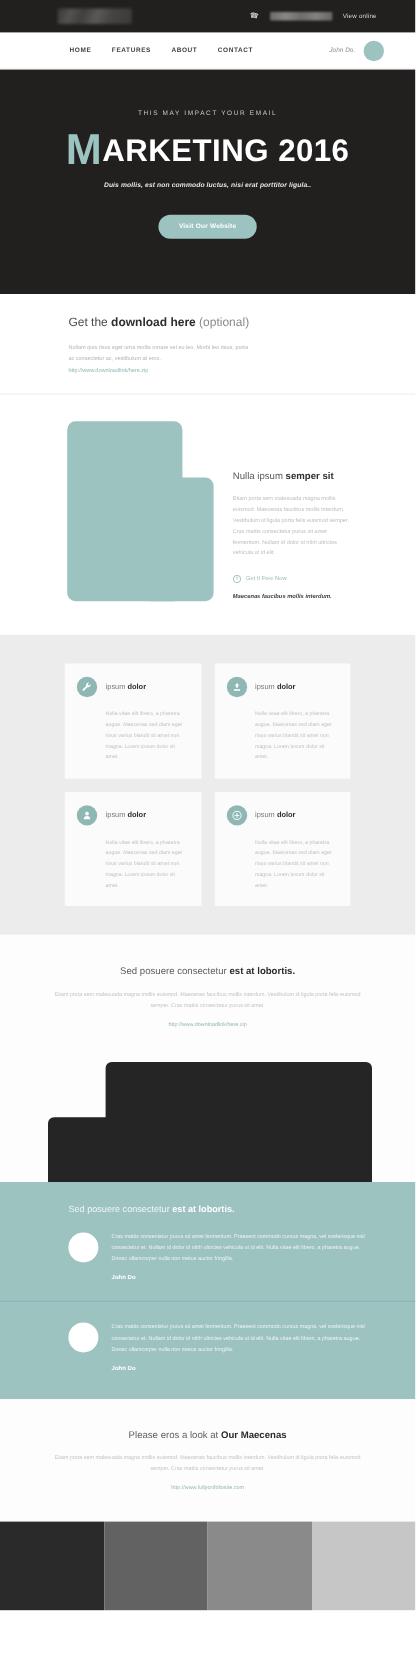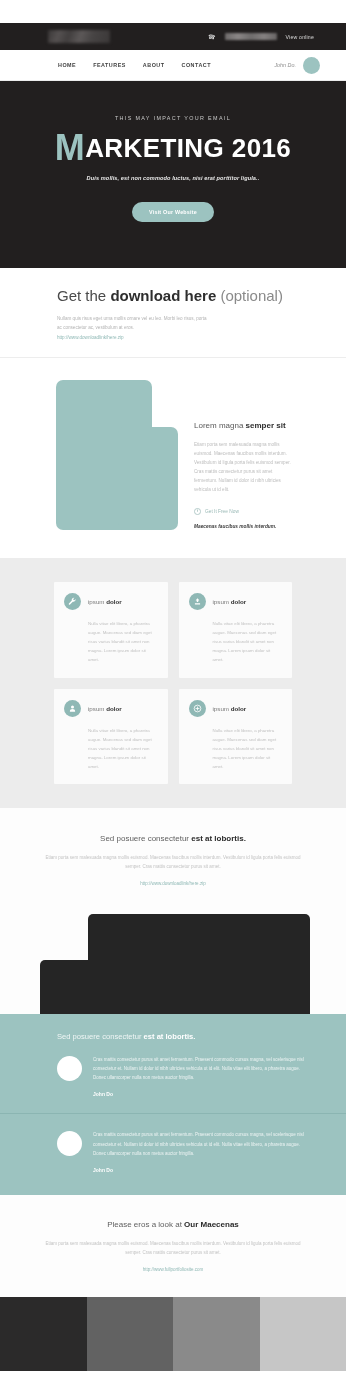--- a/index.html
+++ b/index.html
@@ -4,21 +4,21 @@
 <style>
   * { margin:0; padding:0; box-sizing:border-box; }
   html, body { width:350px; }
   body {
     font-family:"Liberation Sans", sans-serif;
     background:#ffffff;
     width:350px;
     overflow-x:hidden;
     -webkit-font-smoothing:antialiased;
   }
-  .page { width:346px; position:relative;margin-top:23px; }
+  .page { width:346px; position:relative; }
 
   
   .preheader {
     background:#221f1f;
     height:27px;
     display:flex;
     align-items:center;
     padding:0 32px;
     position:relative;
   }
@@ -138,21 +138,21 @@
     display:flex;
     background:#ffffff;
     border-bottom:1px solid #ededed;
     min-height:83px;
   }
   .dl-left {
     flex:1;
     padding:19px 14px 17px 57px;
   }
   .dl-title {
-    font-size:15px;
+    font-size:10px;
     color:#4a4a4a;
     font-weight:400;
     margin-bottom:11px;
     white-space:nowrap;
   }
   .dl-title b { color:#2e2e2e; font-weight:700; }
   .dl-title .opt { color:#8a8a8a; }
   .dl-body {
     font-size:4.6px;
     line-height:1.85;
@@ -451,21 +451,21 @@
     </div>
   </div>
 
   <div class="showcase">
     <div class="shape-wrap">
       <div class="shape-a"></div>
       <div class="shape-b"></div>
     </div>
     <div class="showcase-text">
       <div class="sc-title">
-        <span>Lorem magna </span><b>semper sit</b>
+        <span>Nulla ipsum </span><b>semper sit</b>
       </div>
       <div class="sc-body">Etiam porta sem malesuada magna mollis euismod. Maecenas faucibus mollis interdum. Vestibulum id ligula porta felis euismod semper. Cras mattis consectetur purus sit amet fermentum. Nullam id dolor id nibh ultricies vehicula ut id elit.</div>
       <div class="sc-cta">
         <svg class="sc-cta-icon" viewBox="0 0 16 16">
           <circle cx="8" cy="8" r="7" fill="none" stroke="#9ab9b6" stroke-width="1.6"></circle>
           <rect x="7.2" y="3.4" width="1.6" height="5.2" fill="#9ab9b6"></rect>
         </svg>
         <span class="sc-cta-text">Get It Free Now</span>
       </div>
       <div class="sc-note">Maecenas faucibus mollis interdum.</div>

